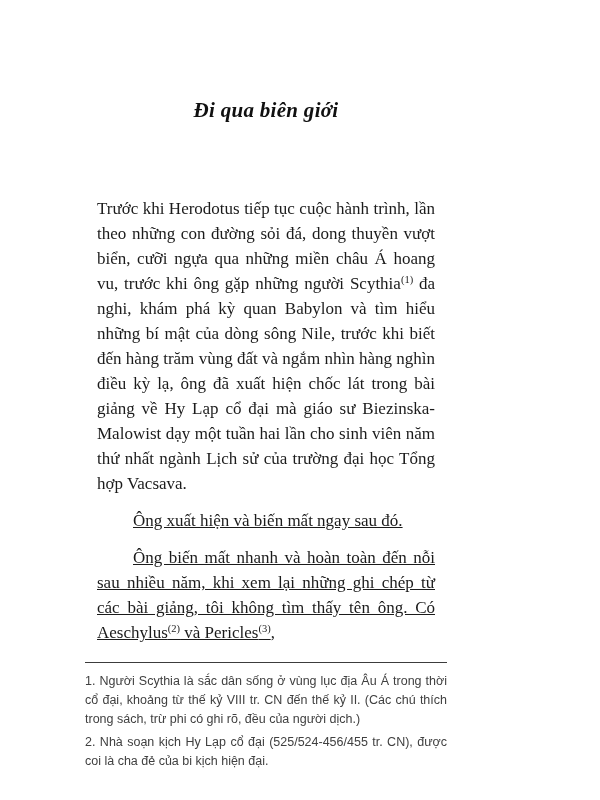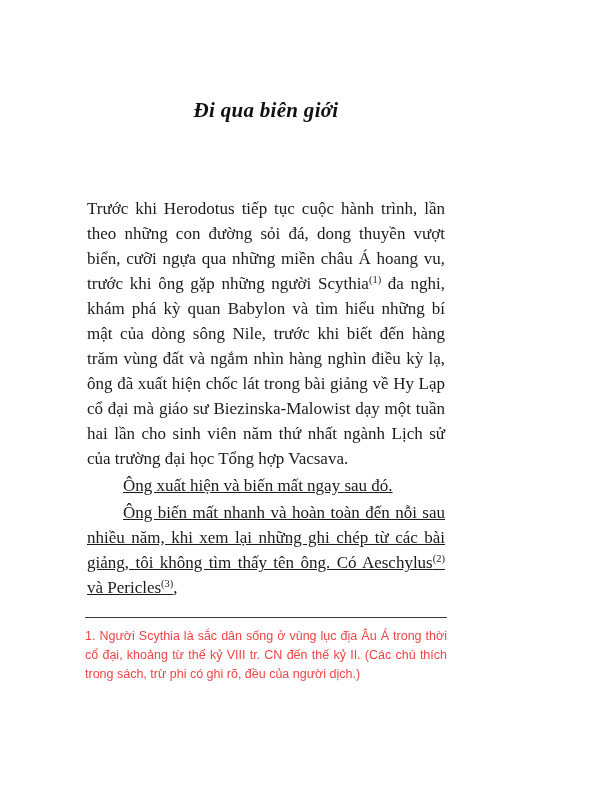--- a/index.html
+++ b/index.html
@@ -28,40 +28,40 @@
     margin: 0 0 74px 0;
     color: #101010;
   }
   .body-text {
     font-family: "Liberation Serif", "DejaVu Serif", serif;
     font-size: 17px;
     line-height: 25px;
     text-align: justify;
     color: #1b1b1b;
   }
-  .body-text p { margin: 2px; }
+  .body-text p { margin: 12px; }
   .body-text p.indent { text-indent: 36px; text-decoration: underline; }
   sup.fn-ref {
     font-size: 10.5px;
     line-height: 0;
     vertical-align: 6px;
   }
   .fn-rule {
     margin-top: 17px;
     border-top: 1px solid #3c3c3c;
     height: 0;
     width: 100%;
   }
   .footnotes {
     padding-top: 9px;
     font-family: "Liberation Sans", "DejaVu Sans", sans-serif;
     font-size: 12.5px;
     line-height: 19px;
     text-align: justify;
-    color: #ef4444;
+    color: #404040;
   }
   .footnotes p { margin: 0 0 4px 0; }
 </style>
 </head>
 <body>
 
 <div class="book-page">
 
   <h1 class="chapter-title">Đi qua biên giới</h1>
 
@@ -71,15 +71,16 @@
 
     <p class="indent"><span>Ông xuất hiện và biến mất ngay sau đó.</span></p>
 
     <p class="indent"><span>Ông biến mất nhanh và hoàn toàn đến nỗi sau nhiều năm, khi xem lại những ghi chép từ các bài giảng, tôi không tìm thấy tên ông. Có Aeschylus</span><sup class="fn-ref">(2)</sup><span> và Pericles</span><sup class="fn-ref">(3)</sup><span>,</span></p>
   </div>
 
   <div class="fn-rule"></div>
 
   <div class="footnotes">
     <p>1. Người Scythia là sắc dân sống ở vùng lục địa Âu Á trong thời cổ đại, khoảng từ thế kỷ VIII tr. CN đến thế kỷ II. (Các chú thích trong sách, trừ phi có ghi rõ, đều của người dịch.)</p>
+    <p>2. Nhà soạn kịch Hy Lạp cổ đại (525/524-456/455 tr. CN), được coi là cha đẻ của bi kịch hiện đại.</p>
   </div>
 
 </div>
 
 </body></html>

